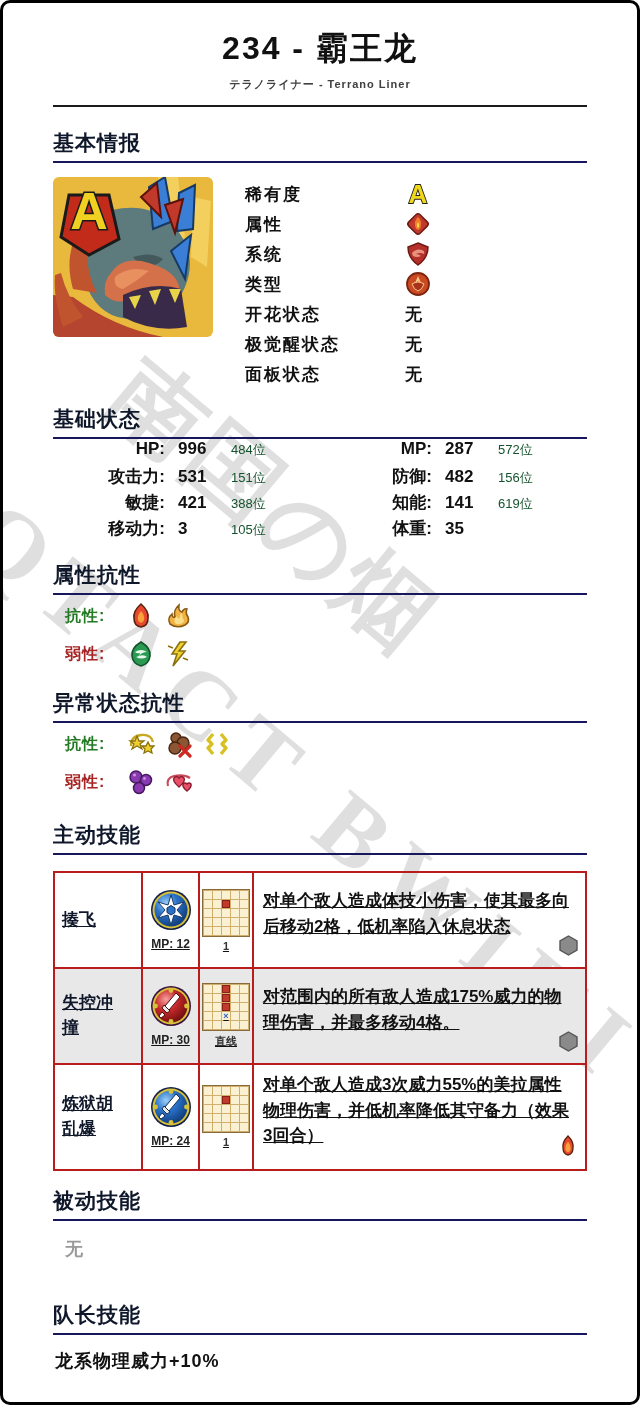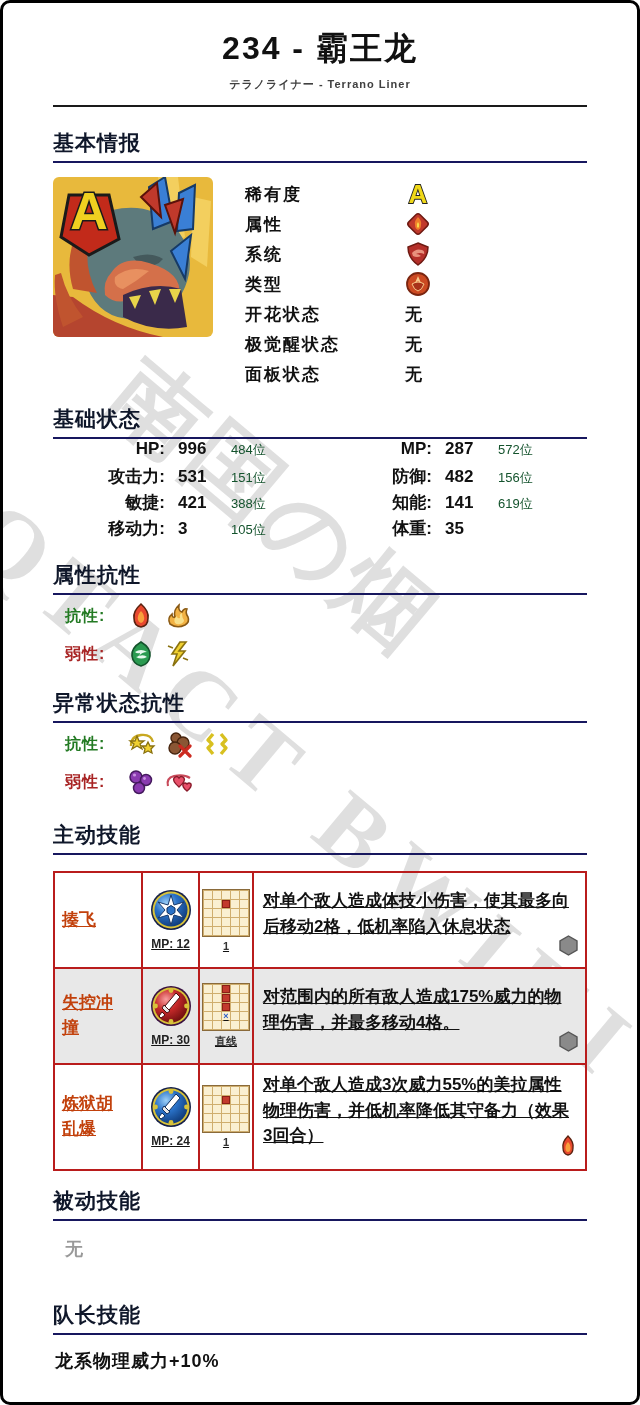--- a/index.html
+++ b/index.html
@@ -40,21 +40,21 @@
   .rrow { display:flex; align-items:center; height:34px; margin-top:4px; padding-left:12px; }
   .rrow .rl { font-size:16px; font-weight:bold; width:62px; letter-spacing:1px; }
   .rl.green { color:#237a23; }
   .rl.red { color:#a82424; }
   .rrow .ricons { display:flex; gap:9px; align-items:center; }
   .rrow .ricons svg { display:block; }
   
   table.skills { width:100%; border-collapse:collapse; margin-top:16px; border:2px solid #000; }
   table.skills td { border:2px solid #b91c1c; vertical-align:middle;text-decoration:underline; }
   tr.alt td { background:#e8e8e8; }
-  td.sname { width:88px; padding:4px 20px 4px 7px; color:#c2410c; font-weight:bold; font-size:17px; line-height:1.45; }
+  td.sname { width:88px; padding:4px 20px 4px 7px; color:#0f172a; font-weight:bold; font-size:17px; line-height:1.45; }
   td.sicon { width:57px; text-align:center; padding:16px 2px; }
   td.sicon .mp { font-size:12px; font-weight:bold; color:#222; margin-top:2px; }
   td.srange { width:52px; text-align:center; padding:4px 2px; }
   td.sdesc { position:relative; padding:7px 9px 20px 9px; font-size:17px; font-weight:600; line-height:1.5; }
   td.sdesc .elem { position:absolute; right:7px; bottom:4px; }
   .rg { display:grid; grid-template-columns:repeat(5,8px); grid-auto-rows:8px; gap:1px;
         background:#cfae6e; border:1px solid #8a6a3a; padding:1px; width:48px; margin:0 auto; }
   .rg i { background:#faf0d2; display:block; }
   .rg i.r { background:#c23a2e; box-shadow:inset 0 0 0 1px #8a1f16; }
   .rg i.x { display:flex; align-items:center; justify-content:center; font-style:normal;

